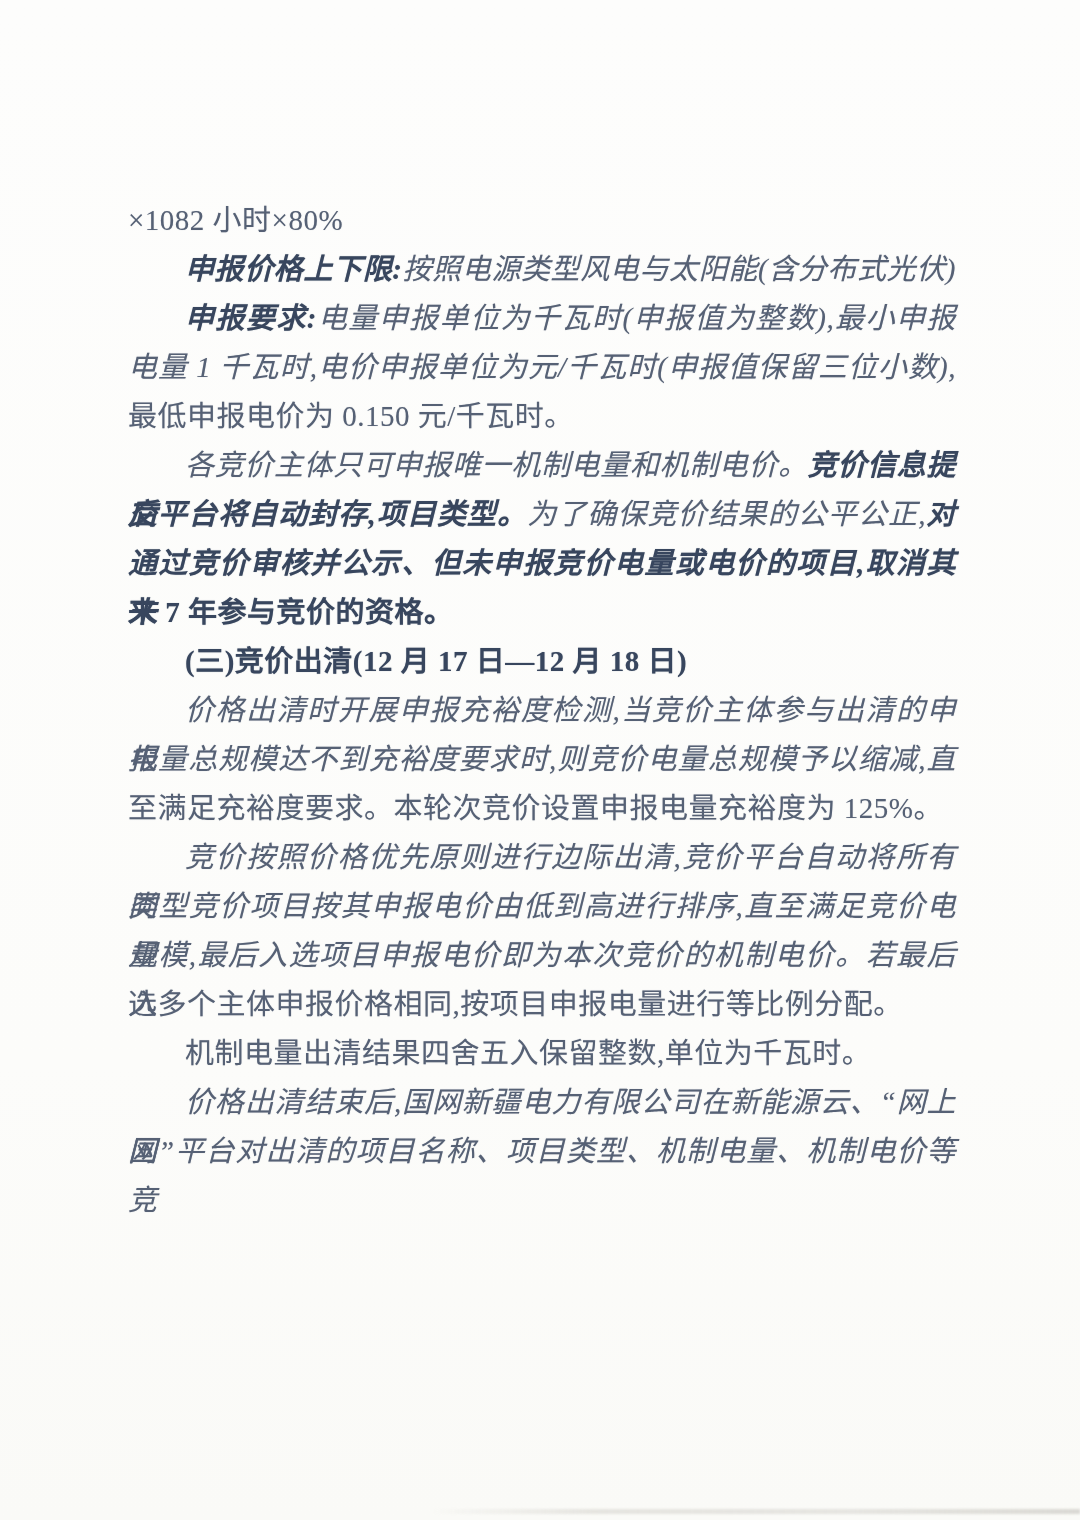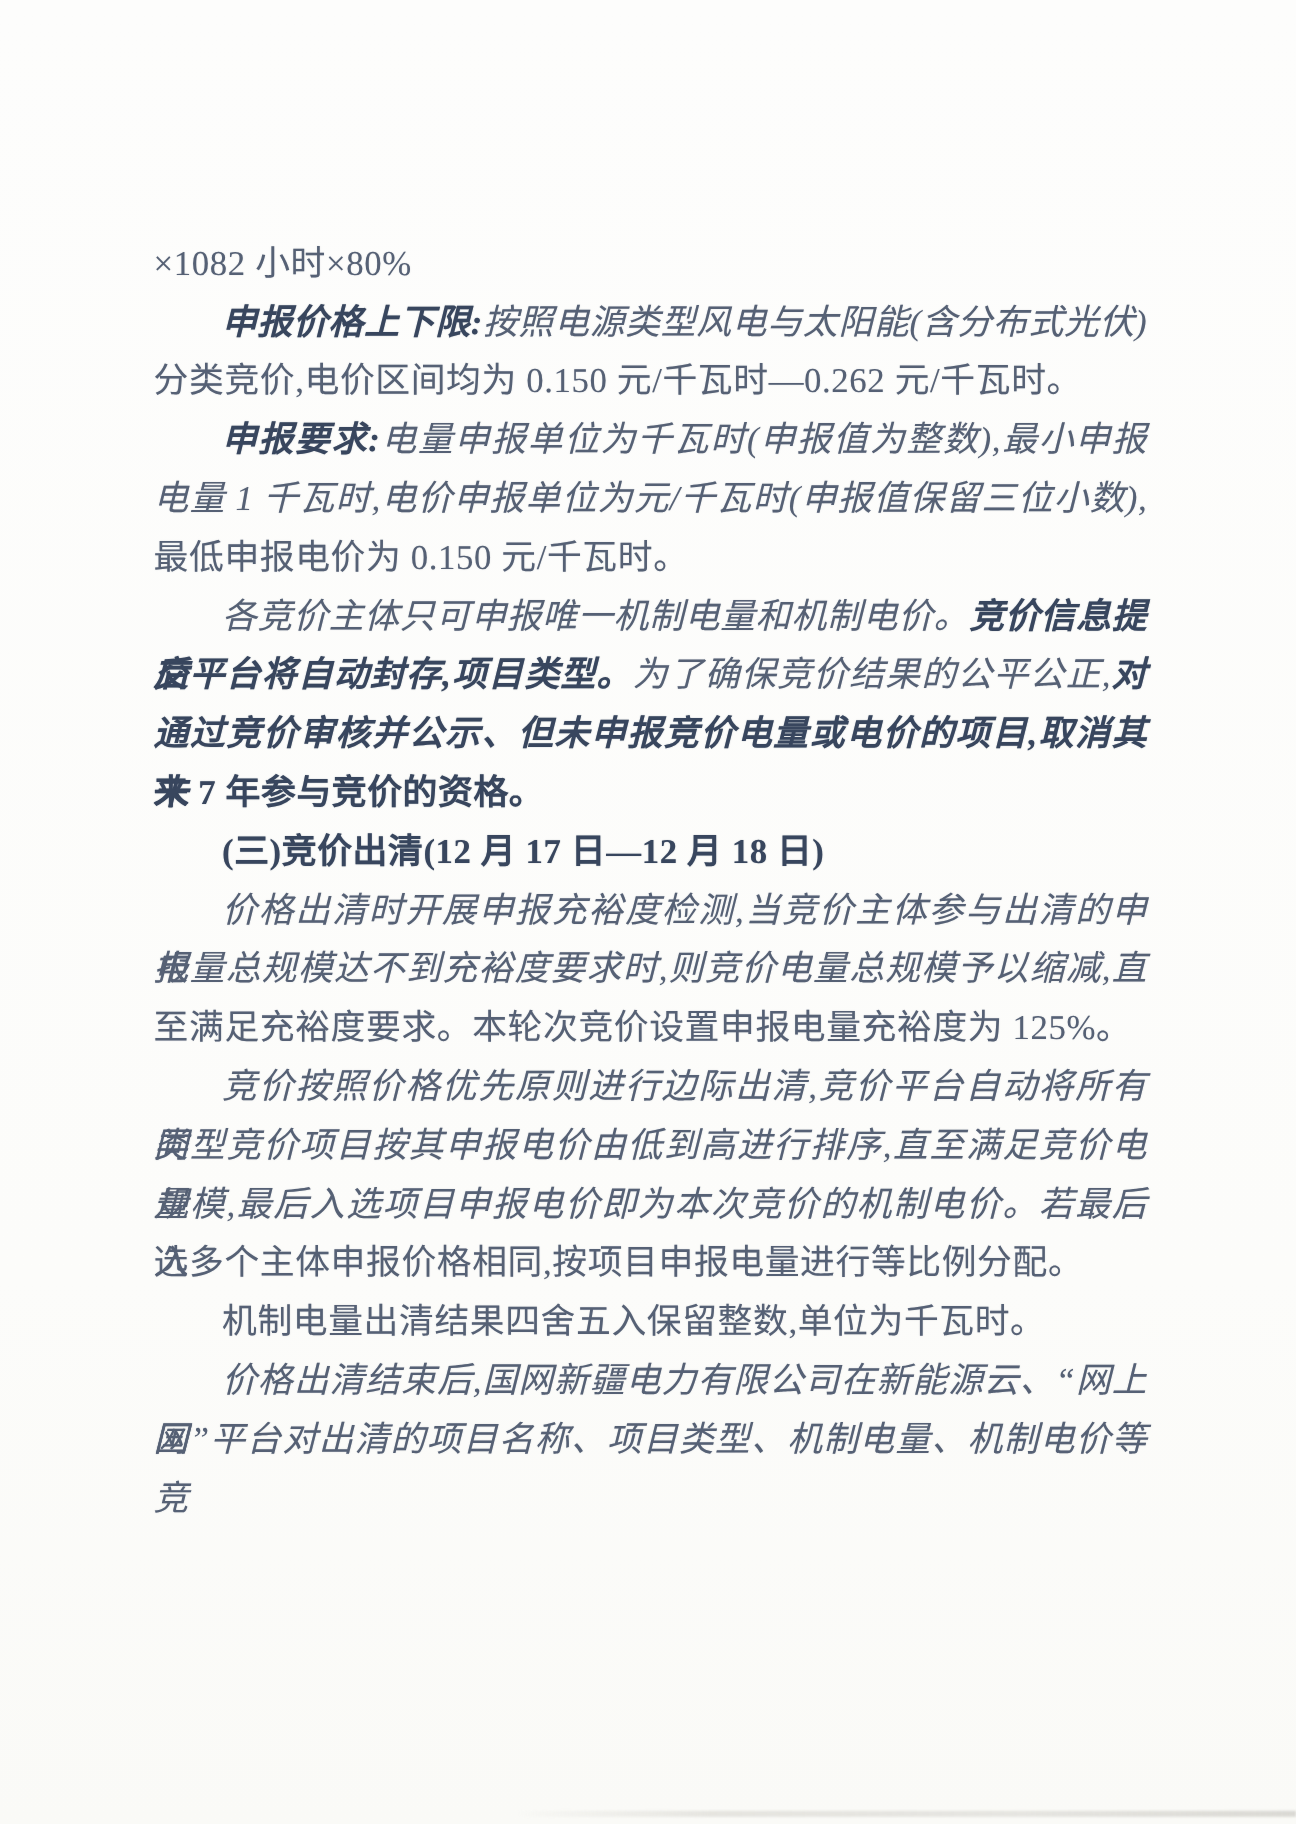--- a/index.html
+++ b/index.html
@@ -59,21 +59,20 @@
     filter: blur(1px);
   }
 </style>
 </head>
 <body>
 
 <div class="page">
   <div class="doc" id="doc-body">
       <div class="line"><span class="run">×1082 小时×80%</span></div>
       <div class="line j ind"><span class="run b">申报价格上下限:</span><span class="run">按照电源类型风电与太阳能(含分布式光伏)</span></div>
-      <div class="line"><span class="run">分类竞价,电价区间均为 0.150 元/千瓦时—0.262 元/千瓦时。</span></div>
       <div class="line j ind"><span class="run b">申报要求:</span><span class="run">电量申报单位为千瓦时(申报值为整数),最小申报</span></div>
       <div class="line j"><span class="run">电量 1 千瓦时,电价申报单位为元/千瓦时(申报值保留三位小数),</span></div>
       <div class="line"><span class="run">最低申报电价为 0.150 元/千瓦时。</span></div>
       <div class="line j ind"><span class="run">各竞价主体只可申报唯一机制电量和机制电价。</span><span class="run b">竞价信息提交</span></div>
       <div class="line j"><span class="run b">后平台将自动封存,项目类型。</span><span class="run">为了确保竞价结果的公平公正,</span><span class="run b">对</span></div>
       <div class="line j"><span class="run b">通过竞价审核并公示、但未申报竞价电量或电价的项目,取消其未</span></div>
       <div class="line"><span class="run b">来 7 年参与竞价的资格。</span></div>
       <div class="line ind"><span class="run b">(三)竞价出清(12 月 17 日—12 月 18 日)</span></div>
       <div class="line j ind"><span class="run">价格出清时开展申报充裕度检测,当竞价主体参与出清的申报</span></div>
       <div class="line j"><span class="run">电量总规模达不到充裕度要求时,则竞价电量总规模予以缩减,直</span></div>

